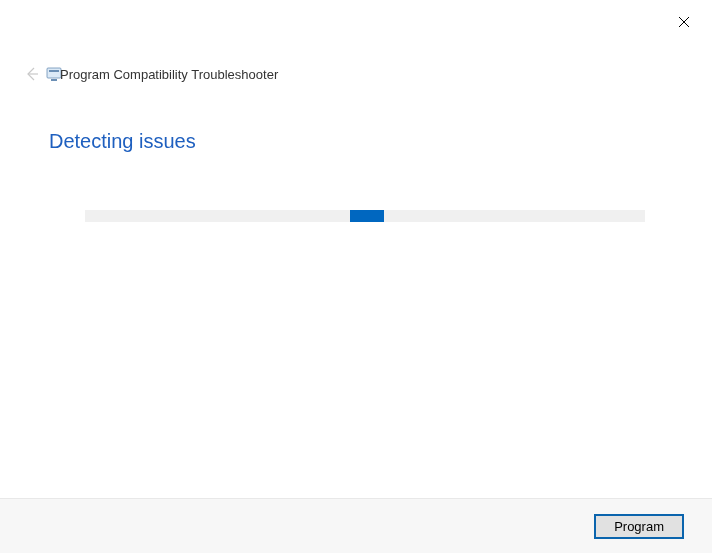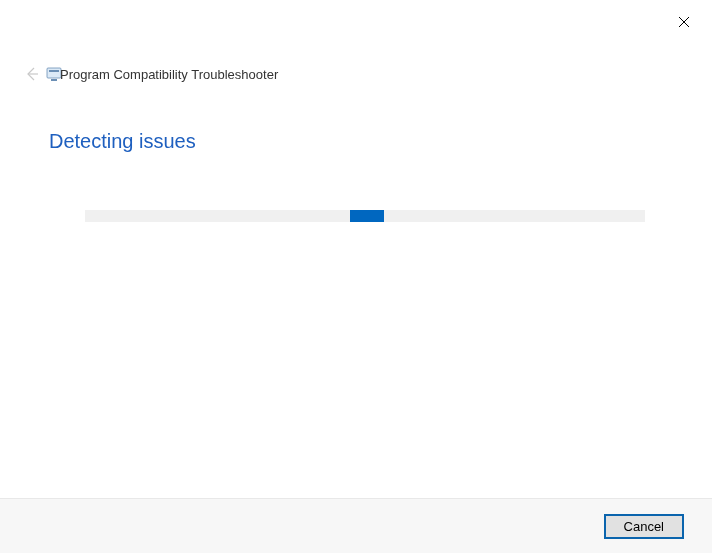--- a/index.html
+++ b/index.html
@@ -138,14 +138,14 @@
   <span class="app-title">Program Compatibility Troubleshooter</span>
 </div>
 
 <h1 class="heading">Detecting issues</h1>
 
 <div class="progress-track">
   <div class="progress-indicator"></div>
 </div>
 
 <div class="footer">
-  <button class="cancel-btn">Cancel</button>
+  <button class="cancel-btn">Program</button>
 </div>
 
 </body></html>

